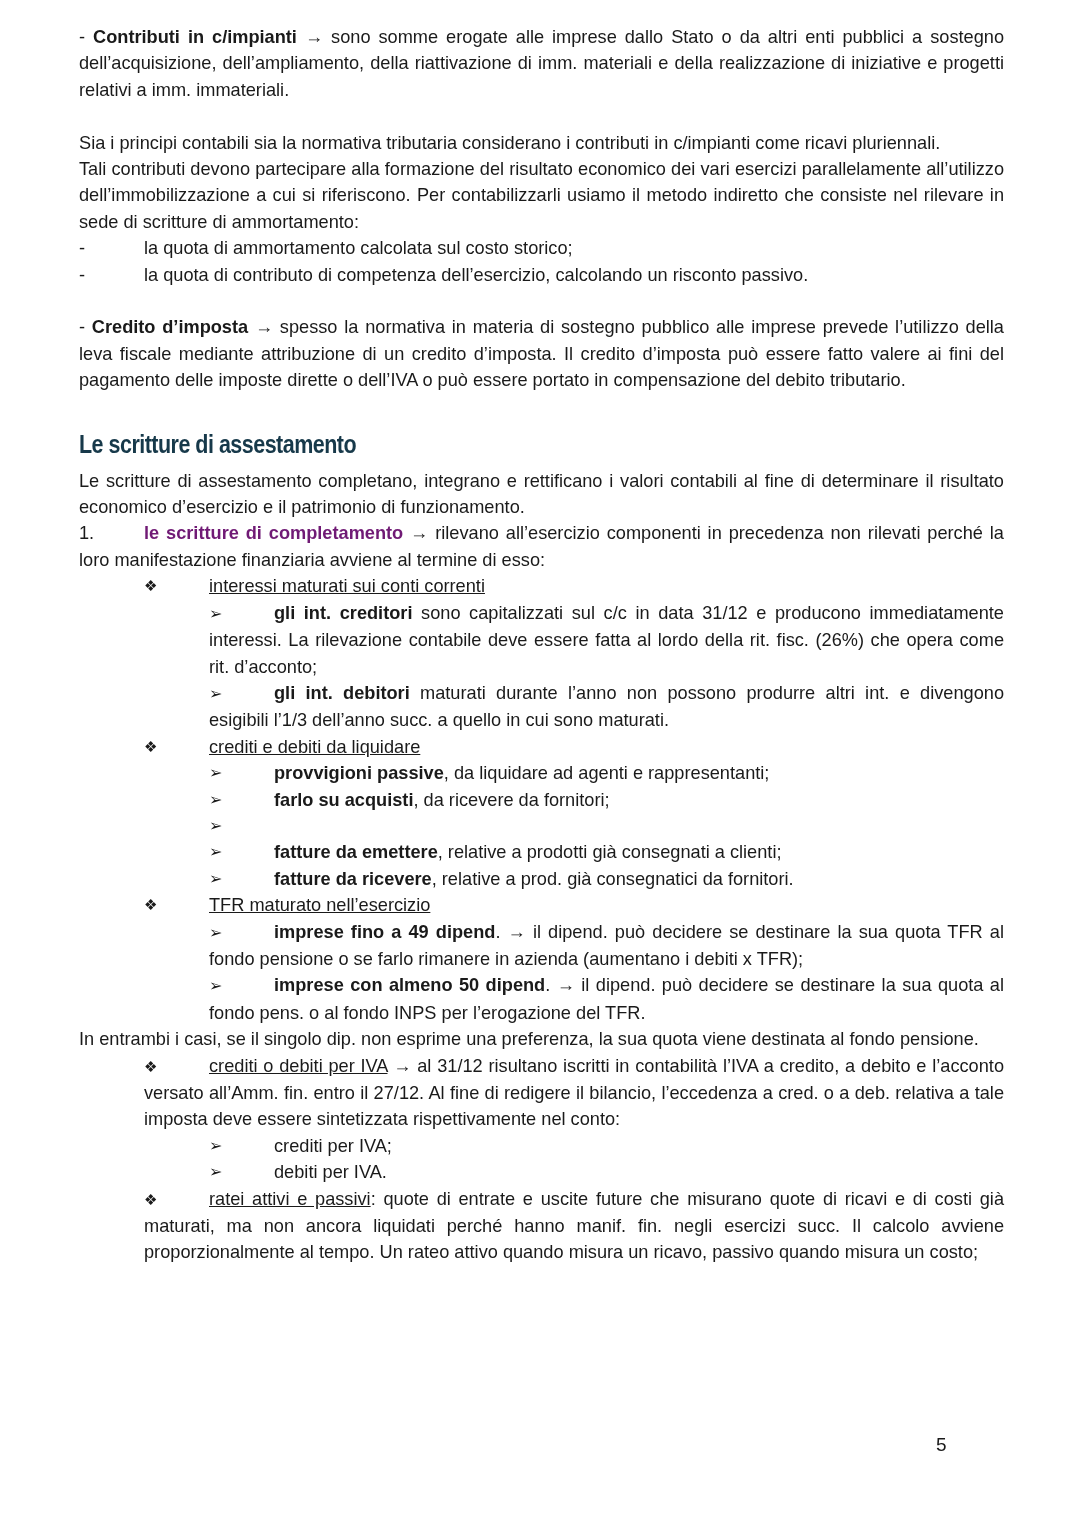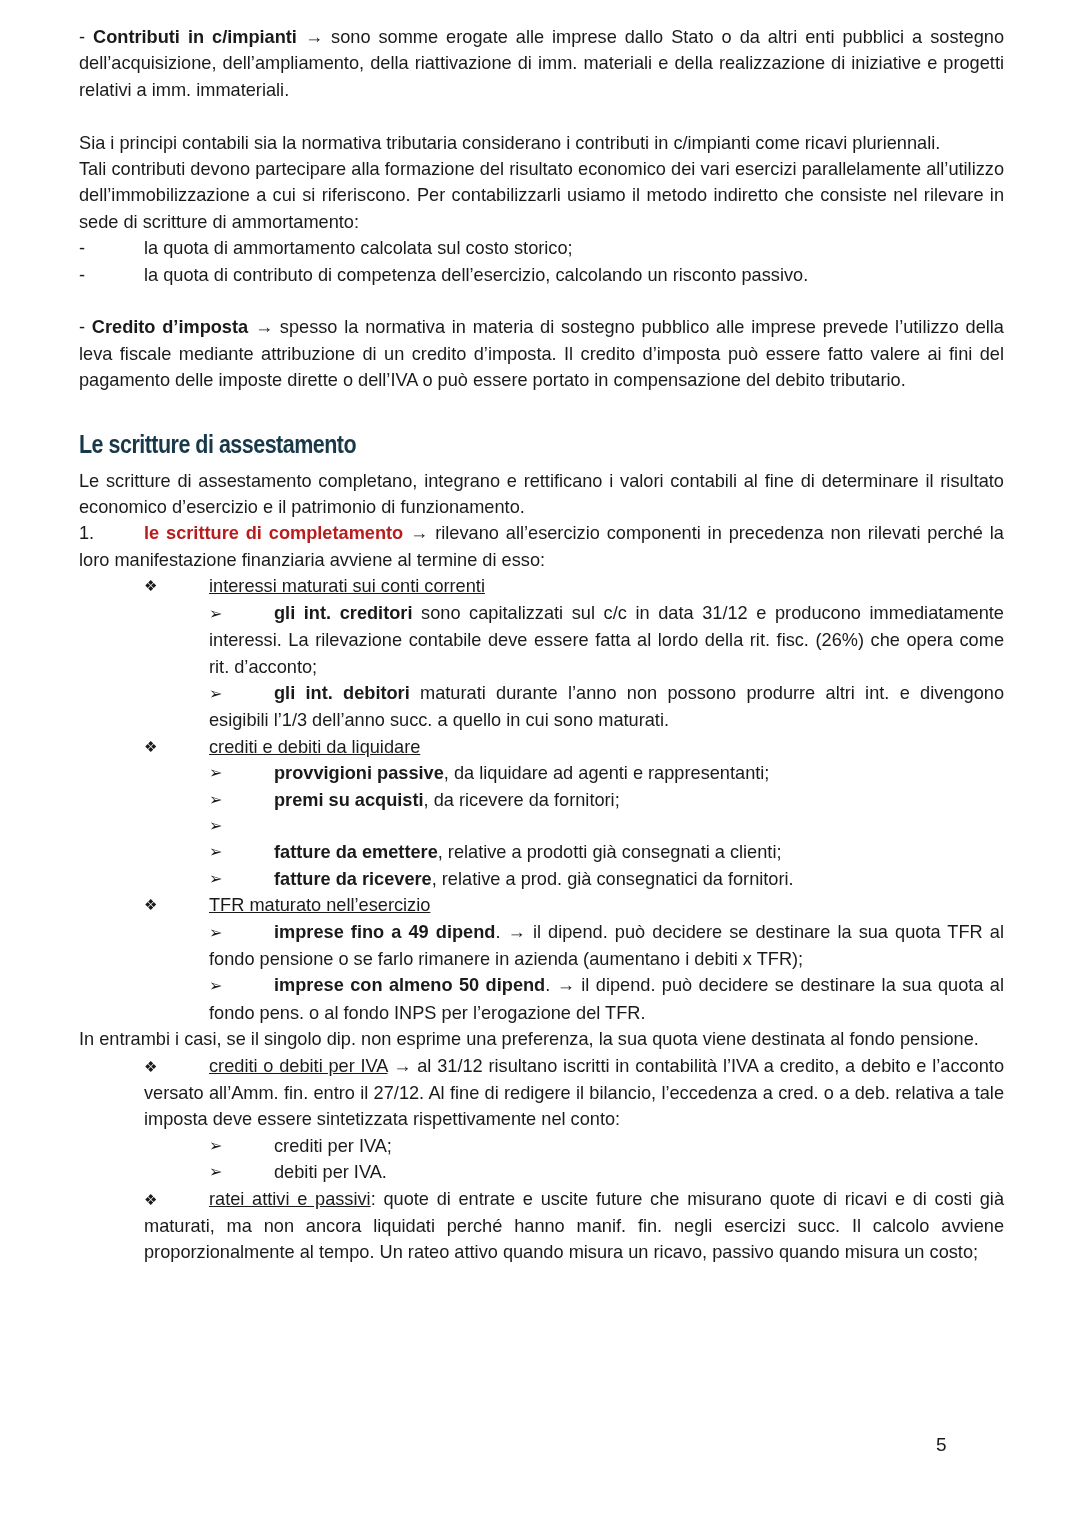--- a/index.html
+++ b/index.html
@@ -4,21 +4,21 @@
 <style>
   html, body { margin: 0; padding: 0; background: #ffffff; }
   body {
     width: 1080px; height: 1525px; position: relative; overflow: hidden;
     font-family: "Liberation Sans", sans-serif; color: #1a1a1a;
   }
   .page { position: absolute; left: 79px; top: 24px; width: 925px; font-size: 18.2px; line-height: 26.4px; }
   p { margin: 0; text-align: justify; }
   .gap { height: 26.4px; }
   b { font-weight: bold; }
-  .blue { color: #b91c1c; font-weight: bold; }
+  .blue { color: #701a75; font-weight: bold; }
   u { }
   h2 {
     margin: 0; font-family: "Liberation Sans", sans-serif; font-weight: bold;
     font-size: 25px; line-height: 32px; color: #17394a; letter-spacing: -0.6px;
     transform: scaleX(0.86); transform-origin: left center; height: 36px;
   }
   .row { display: flex; }
   .marker { flex: 0 0 auto; }
   .dash-item { display: flex; }
   .dash-item .marker { width: 65px; }
@@ -73,21 +73,21 @@
   <div class="row lvl1">
     <span class="marker">❖</span>
     <u>crediti e debiti da liquidare</u>
   </div>
   <div class="row lvl2">
       <span class="marker">➢</span>
       <span><b>provvigioni passive</b><span>, da liquidare ad agenti e rappresentanti;</span></span>
     </div>
   <div class="row lvl2">
       <span class="marker">➢</span>
-      <span><b>premi su acquisti</b><span>, da ricevere da fornitori;</span></span>
+      <span><b>farlo su acquisti</b><span>, da ricevere da fornitori;</span></span>
     </div>
   <div class="row lvl2">
       <span class="marker">➢</span>
     </div>
   <div class="row lvl2">
       <span class="marker">➢</span>
       <span><b>fatture da emettere</b><span>, relative a prodotti già consegnati a clienti;</span></span>
     </div>
   <div class="row lvl2">
       <span class="marker">➢</span>

